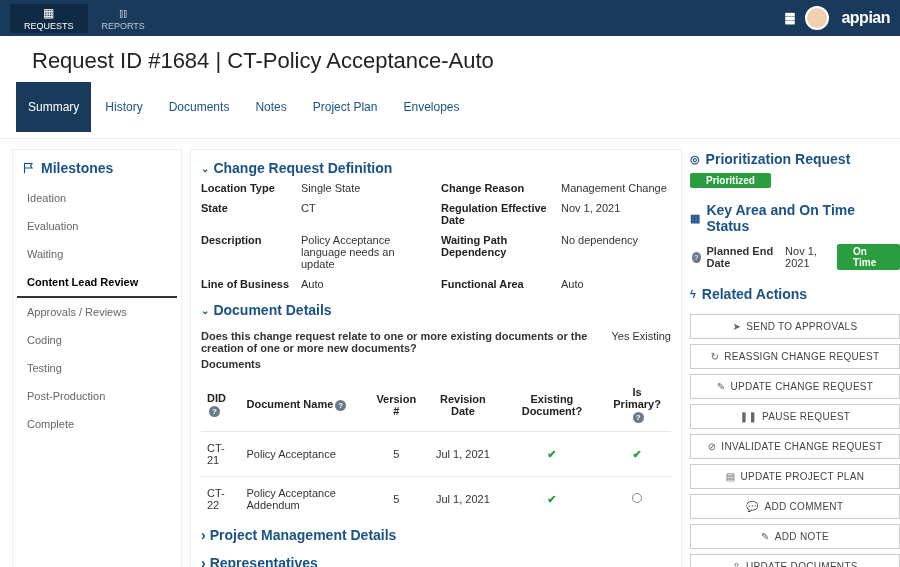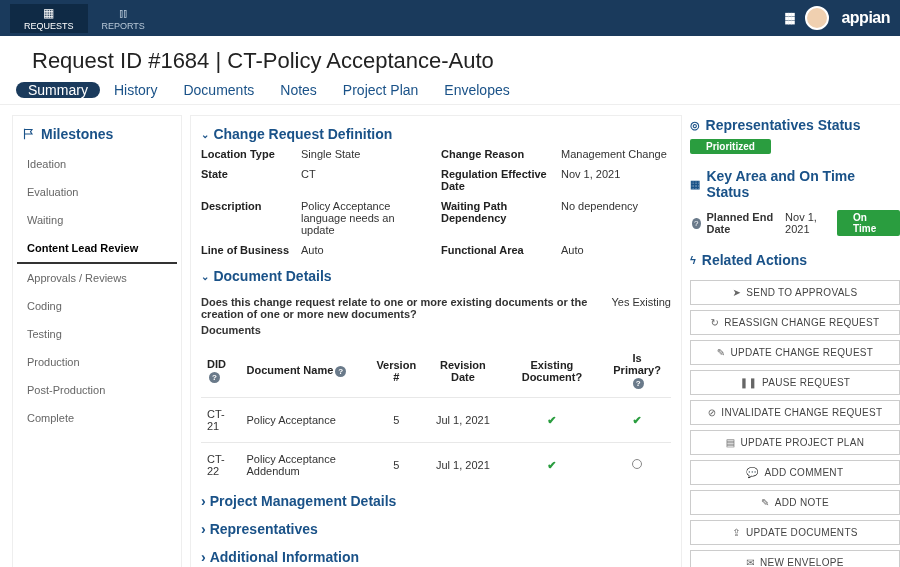--- a/index.html
+++ b/index.html
@@ -14,21 +14,21 @@
   .topbar-right { margin-left: auto; display: flex; align-items: center; gap: 12px; }
   .apps-icon { color: #fff; font-size: 14px; cursor: pointer; letter-spacing: -2px; line-height:4px;}
   .avatar { width: 24px; height: 24px; border-radius: 50%; background: #f0d0b0; border:2px solid #fff; }
   .brand { color: #fff; font-weight: 600; font-size: 16px; letter-spacing: -0.5px; }
   
   
   .page-title { font-size: 22px; font-weight: 400; color: #222; padding: 12px 32px 8px; }
   
   
   .tabs { display: flex; gap: 2px; padding: 0 16px 6px; border-bottom: 1px solid #eee;}
-  .tab { padding: 0 12px; font-size: 14px; color: #1a5288; cursor: pointer; border-radius: 8px; }
+  .tab { padding: 18px 12px; font-size: 12px; color: #1a5288; cursor: pointer; border-radius: 0; }
   .tab.active { background: #1a3a5c; color: #fff; }
   
   
   .main { display: flex; padding: 10px 12px 0; gap: 8px; }
   
   
   .milestones { width: 170px; flex-shrink: 0; border:1px solid #eee; padding:8px 4px;}
   .section-title { font-size: 14px; font-weight: 600; color: #1a5288; padding: 2px 6px 8px; display: flex; align-items: center; gap: 6px; }
   .milestone-item { padding: 8px 10px; font-size: 11px; color: #666; cursor: pointer; }
   .milestone-item.active { color: #000; font-weight: 600; border-bottom:2px solid #333;}
@@ -115,21 +115,20 @@
       <span>Milestones</span>
     </div>
     <div id="milestone-list">
         <div class="milestone-item">Ideation</div>
         <div class="milestone-item">Evaluation</div>
         <div class="milestone-item">Waiting</div>
         <div class="milestone-item active">Content Lead Review</div>
         <div class="milestone-item">Approvals / Reviews</div>
         <div class="milestone-item">Coding</div>
         <div class="milestone-item">Testing</div>
-        <div class="milestone-item">Production</div>
         <div class="milestone-item">Post-Production</div>
         <div class="milestone-item">Complete</div>
       </div>
   </div>
 
   <div class="center">
     <div class="sec-head">
       <span class="caret">⌄</span>
       <span>Change Request Definition</span>
     </div>
@@ -206,21 +205,21 @@
     </div>
     <div class="collapsed-sec">
       <span class="caret">›</span>
       <span>Additional Information</span>
     </div>
   </div>
 
   <div class="rightbar">
     <div class="r-title">
       <span class="ticon">◎</span>
-      <span>Representatives Status</span>
+      <span>Prioritization Request</span>
     </div>
     <span class="badge green">Prioritized</span>
 
     <div class="r-title" style="margin-top:12px;">
       <span class="ticon">▦</span>
       <span>Key Area and On Time Status</span>
     </div>
     <div class="kd-row">
       <span class="help-ic">?</span>
       <span class="kd-label">Planned End Date</span>

